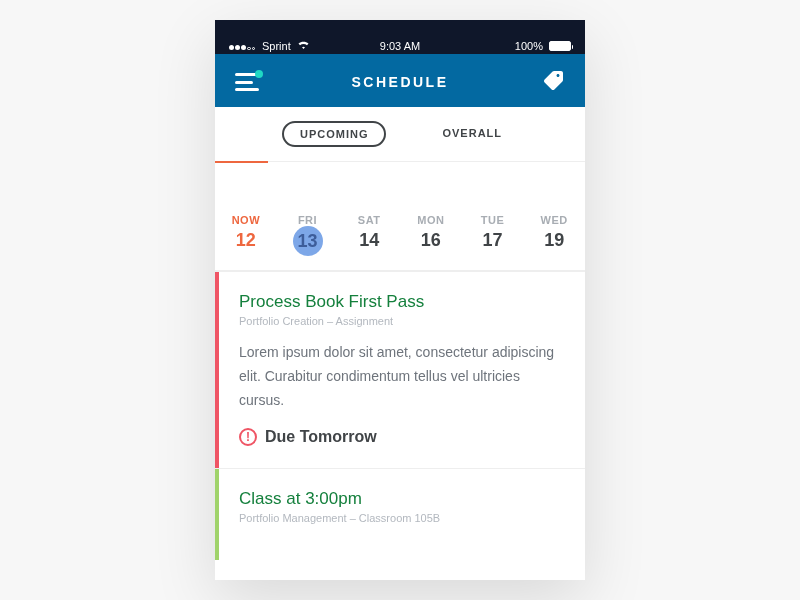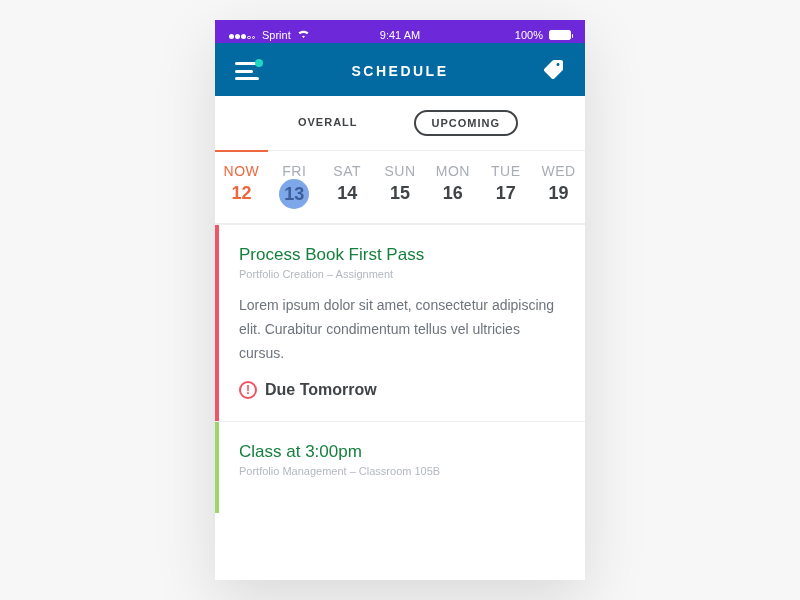--- a/index.html
+++ b/index.html
@@ -14,26 +14,26 @@
 }
 .phone {
   width: 370px;
   height: 560px;
   background: #fff;
   box-shadow: 0 20px 60px rgba(0,0,0,0.12);
   overflow: hidden;
   position: relative;
 }
 .status-bar {
-  background: #6d28d9;
+  background: #0f172a;
   color: #fff;
   display: flex;
   justify-content: space-between;
   align-items: center;
-  padding: 9px 14px 2px;
+  padding: 20px 14px 2px;
   font-size: 11px;
 }
 .status-left, .status-right { display: flex; align-items: center; gap: 6px; flex:1; }
 .status-right { justify-content: flex-end; }
 .status-center { flex:1; text-align:center; }
 .dots span { display:inline-block; width:5px; height:5px; border-radius:50%; background:#fff; margin-right:1px; }
 .dots span.hollow { background:transparent; border:1px solid #fff; width:3.5px; height:3.5px; }
 .wifi { font-size: 11px; }
 .battery { display:inline-block; width:22px; height:10px; border:1px solid #fff; border-radius:2px; position:relative; }
 .battery::after { content:""; position:absolute; right:-3px; top:2.5px; width:1.5px; height:4px; background:#fff; border-radius:0 1px 1px 0; }
@@ -77,21 +77,21 @@
   display:flex;
   border-bottom:1px solid #eee;
   position:relative;
 }
 .day {
   flex:1;
   text-align:center;
   padding:12px 0 14px;
   cursor:pointer;
 }
-.day-label { font-size:14px; font-weight:400; color:#a8adb3; letter-spacing:0.5px; margin-bottom:5px; }
+.day-label { font-size:11px; font-weight:700; color:#a8adb3; letter-spacing:0.5px; margin-bottom:5px;margin-top:40px; }
 .day-num { font-size:18px; font-weight:600; color:#404447; line-height:1; }
 .day.now .day-label { color:#ee673f; }
 .day.now .day-num { color:#ee673f; }
 .day.selected .day-num { display:inline-flex; align-items:center; justify-content:center; width:30px; height:30px; background:#7da7e8; color:#3d5d9a; border-radius:50%; margin-top:-5px;text-align:center; }
 .indicator { position:absolute; top:-1px; left:0; width:14.28%; height:2px; background:#ee673f; }
 .card {
   border-top:1px solid #eee;
   padding:20px 22px 22px 24px;
   position:relative;
 }
@@ -115,21 +115,21 @@
       <span class="dots">
         <span></span><span></span><span></span><span class="hollow"></span><span class="hollow"></span>
       </span>
       <span>Sprint</span>
       <span class="wifi">
         <svg width="13" height="10" viewBox="0 0 13 10">
             <path d="M6.5 9L8 7.2C7.1 6.5 5.9 6.5 5 7.2L6.5 9zM3 5.2C5 3.6 8 3.6 10 5.2L11.5 3.5C8.6 1 4.4 1 1.5 3.5L3 5.2z" fill="#fff"></path>
           </svg>
       </span>
     </div>
-    <div class="status-center">9:41 AM</div>
+    <div class="status-center">9:03 AM</div>
     <div class="status-right">
       <span>100%</span>
       <span class="battery">
           <span class="battery-fill"></span>
         </span>
     </div>
   </div>
 
   <div class="nav-bar">
     <div class="menu-btn">
@@ -140,41 +140,37 @@
     </div>
     <div class="title">SCHEDULE</div>
     <div class="tag-icon">
       <svg width="24" height="24" viewBox="0 0 24 24">
           <path d="M20 3h-7c-.5 0-1 .2-1.4.6l-8 8c-.8.8-.8 2 0 2.8l7 7c.8.8 2 .8 2.8 0l8-8c.4-.4.6-.9.6-1.4V5c0-1.1-.9-2-2-2zm-3 6c-.8 0-1.5-.7-1.5-1.5S16.2 6 17 6s1.5.7 1.5 1.5S17.8 9 17 9z" fill="#fff"></path>
         </svg>
     </div>
   </div>
 
   <div class="tabs">
+    <div class="tab active">UPCOMING</div>
     <div class="tab">OVERALL</div>
-    <div class="tab active">UPCOMING</div>
   </div>
 
   <div class="days">
     <div class="indicator"></div>
     <div class="day now">
       <div class="day-label">NOW</div>
       <div class="day-num">12</div>
     </div>
     <div class="day selected">
       <div class="day-label">FRI</div>
       <div class="day-num">13</div>
     </div>
     <div class="day">
       <div class="day-label">SAT</div>
       <div class="day-num">14</div>
-    </div>
-    <div class="day">
-      <div class="day-label">SUN</div>
-      <div class="day-num">15</div>
     </div>
     <div class="day">
       <div class="day-label">MON</div>
       <div class="day-num">16</div>
     </div>
     <div class="day">
       <div class="day-label">TUE</div>
       <div class="day-num">17</div>
     </div>
     <div class="day">

